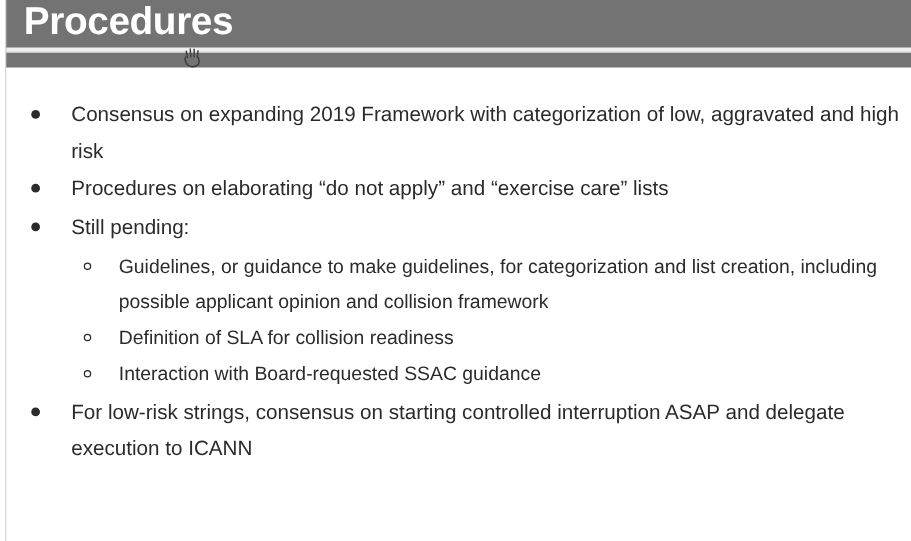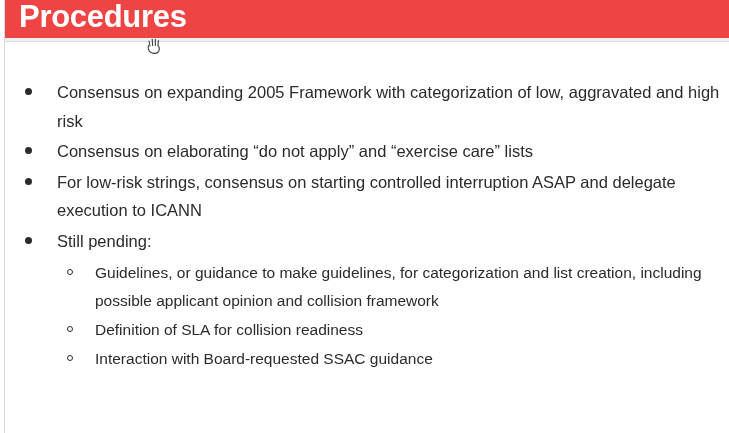--- a/index.html
+++ b/index.html
@@ -29,22 +29,22 @@
     width: 4px;
     height: 433px;
     background: #ffffff;
     border-right: 1px solid #d8d8d8;
   }
   .title-bar {
     position: absolute;
     left: 5px;
     top: 0;
     width: 724px;
-    height: 38px;
-    background: #ef4444;
+    height: 54px;
+    background: #737373;
     overflow: hidden;
   }
   .title-text {
     position: absolute;
     left: 14px;
     top: -2px;
     color: #ffffff;
     font-size: 31px;
     font-weight: bold;
     letter-spacing: -0.3px;
@@ -145,49 +145,49 @@
         <path d="M4.6 12.6 C3.4 14.4 4.6 17.6 6.4 19.2 C8.2 20.8 12.4 20.8 14.2 19 C15.6 17.6 15.4 15.2 14.6 13"></path>
       </g>
     </svg>
   </div>
 
   <div class="content">
     <ul class="level1">
 
       <li>
         <span class="bullet"></span>
-        <span class="li-text">Consensus on expanding 2005 Framework with categorization of low, aggravated and high risk</span>
+        <span class="li-text">Consensus on expanding 2019 Framework with categorization of low, aggravated and high risk</span>
       </li>
 
       <li>
         <span class="bullet"></span>
-        <span class="li-text">Consensus on elaborating “do not apply” and “exercise care” lists</span>
+        <span class="li-text">Procedures on elaborating “do not apply” and “exercise care” lists</span>
       </li>
 
-
-      <li>
-        <span class="bullet"></span>
-        <span class="li-text">For low-risk strings, consensus on starting controlled interruption ASAP and delegate execution to ICANN</span>
-      </li>
 
       <li>
         <span class="bullet"></span>
         <span class="li-text">Still pending:</span>
         <ul class="level2">
           <li>
             <span class="bullet-hollow"></span>
             <span class="li-text">Guidelines, or guidance to make guidelines, for categorization and list creation, including possible applicant opinion and collision framework</span>
           </li>
           <li>
             <span class="bullet-hollow"></span>
             <span class="li-text">Definition of SLA for collision readiness</span>
           </li>
           <li>
             <span class="bullet-hollow"></span>
             <span class="li-text">Interaction with Board-requested SSAC guidance</span>
           </li>
         </ul>
       </li>
 
+      <li>
+        <span class="bullet"></span>
+        <span class="li-text">For low-risk strings, consensus on starting controlled interruption ASAP and delegate execution to ICANN</span>
+      </li>
+
     </ul>
   </div>
 
 </div>
 
 </body></html>

